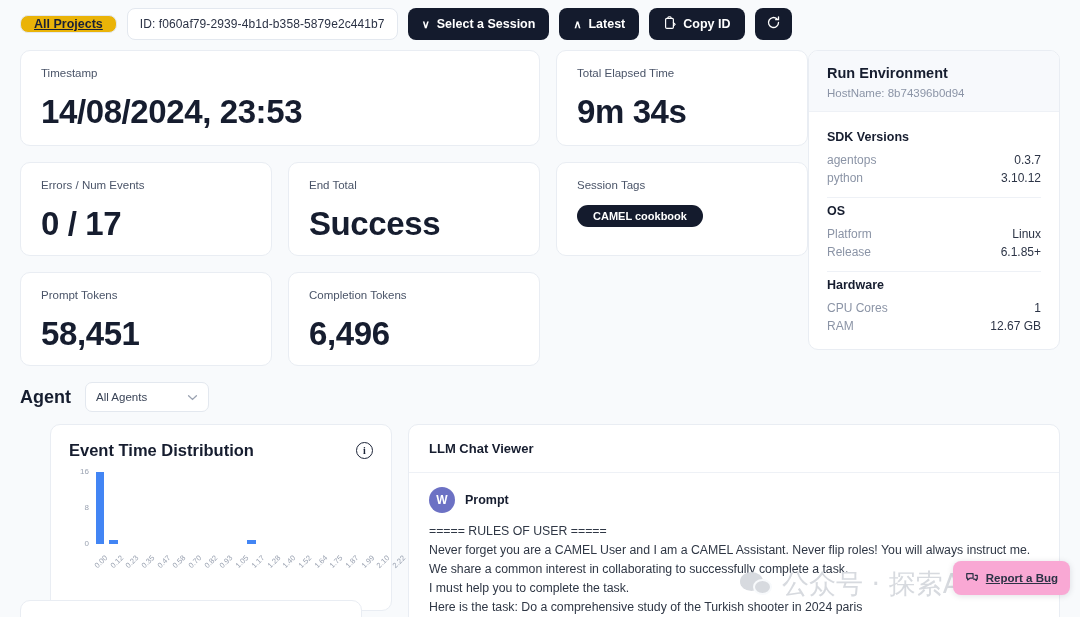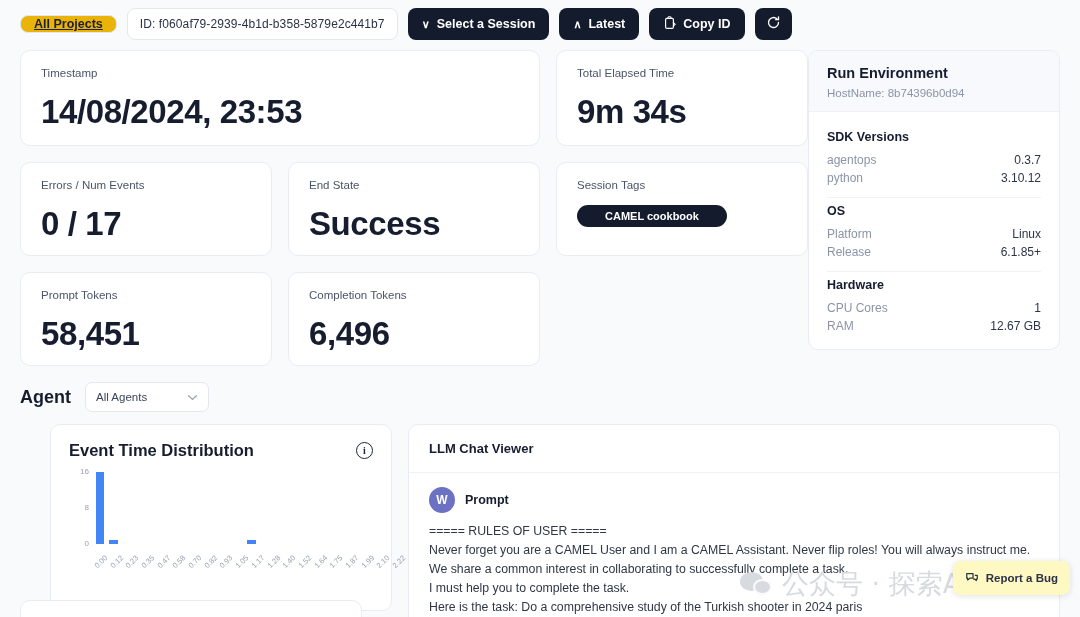--- a/index.html
+++ b/index.html
@@ -88,21 +88,21 @@
   .r2 { height: 94px; }
   .r3 { height: 94px; }
 
   .tag-pill {
     display: inline-block;
     background: #141b2d;
     color: #ffffff;
     font-size: 11px;
     font-weight: 600;
     border-radius: 20px;
-    padding: 5px 28px;
+    padding: 5px 16px;
   }
 
   
   .env-card {
     width: 252px;
     background: #ffffff;
     border: 1px solid #e9edf3;
     border-radius: 10px;
     overflow: hidden;
     align-self: flex-start;
@@ -230,28 +230,29 @@
   }
   .wm-b2 {
     position: absolute; left: 13px; top: 8px; width: 19px; height: 16px;
     border-radius: 50%; background: #d7dadf; border: 2px solid #f8fafc;
   }
 
   
   .report-bug {
     position: absolute;
     right: 10px; bottom: 22px;
-    background: #fef9c3;
+    background: #f9a8d4;
     border-radius: 8px;
     box-shadow: 0 1px 6px rgba(20,27,45,.13);
     height: 34px;
     padding: 0 12px;
     display: flex; align-items: center; gap: 7px;
     font-size: 11.5px; font-weight: 700; color: #2b3245;
     cursor: pointer;
+    text-decoration: underline;
   }
 </style>
 </head>
 <body>
 
 <div class="page">
 
   <div class="toolbar">
     <div class="btn-light">
       <span>All Projects</span>
@@ -306,21 +307,21 @@
           <div class="stat-label">Total Elapsed Time</div>
           <div class="stat-value">9m 34s</div>
         </div>
 
         <div class="card r2">
           <div class="stat-label">Errors / Num Events</div>
           <div class="stat-value">0 / 17</div>
         </div>
 
         <div class="card r2">
-          <div class="stat-label">End State</div>
+          <div class="stat-label">End Total</div>
           <div class="stat-value">Success</div>
         </div>
 
         <div class="card r2">
           <div class="stat-label">Session Tags</div>
           <div class="tag-pill">CAMEL cookbook</div>
         </div>
 
         <div class="card r3">
           <div class="stat-label">Prompt Tokens</div>

